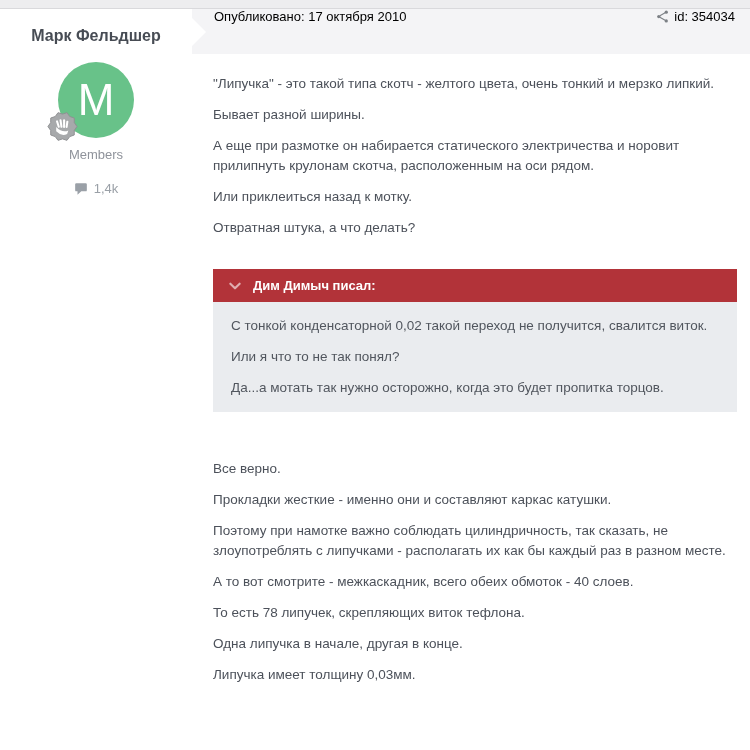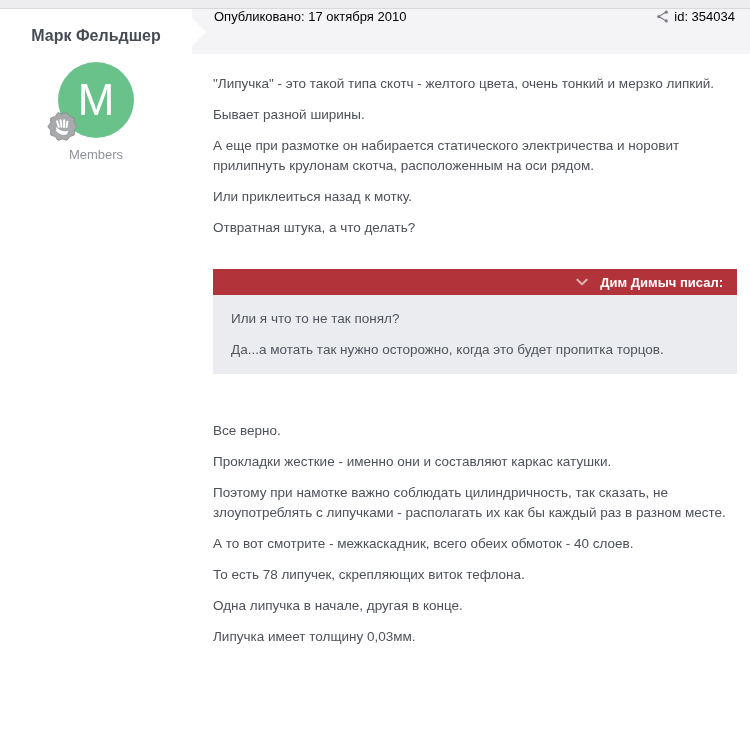--- a/index.html
+++ b/index.html
@@ -50,22 +50,22 @@
   .share-btn { cursor:pointer; display:flex; align-items:center; }
 
   .post-body { padding:20px 13px 0 21px; }
   .post-body p {
     font-size:13.5px; line-height:20px; color:#4c515a; margin:0 0 11px 0;
   }
 
   
   blockquote { margin:31px 0 47px 0; }
   .quote-header {
-    background:#b23339; height:26px; display:flex; align-items:center;
-    gap:10px; padding:0 14px; cursor:pointer;justify-content:flex-end;
+    background:#b23339; height:33px; display:flex; align-items:center;
+    gap:10px; padding:0 14px; cursor:pointer;
   }
   .quote-header span { color:#fff; font-size:13px; font-weight:bold; }
   .quote-body { background:#eaecef; padding:14px 18px 14px 18px; }
   .quote-body p {
     font-size:13.5px; line-height:20px; color:#51565e;
     margin:0 0 11px 0; white-space:pre-line;
   }
   .quote-body p:last-child { margin-bottom:0; }
   .quote-body p.quote-gap { margin-bottom:34px; }
 </style>
@@ -88,20 +88,26 @@
           <g fill="#ffffff">
             <rect x="10.2" y="9.5" width="2.1" height="8" rx="1" transform="rotate(-18 11.2 13.5)"></rect>
             <rect x="13.4" y="8.4" width="2.1" height="9" rx="1" transform="rotate(-8 14.4 13)"></rect>
             <rect x="16.6" y="8.6" width="2.1" height="9" rx="1"></rect>
             <rect x="19.6" y="10" width="2.1" height="7.5" rx="1" transform="rotate(8 20.6 13.7)"></rect>
             <path d="M9.5 16.5 q6.5 6.5 12.5 3.5 l-1.2 3.8 q-6 2.7 -11.3 -2.8 z"></path>
           </g>
         </svg>
       </div>
       <div class="group-label">Members</div>
+      <div class="posts-count">
+        <svg width="14" height="14" viewBox="0 0 24 24">
+          <path fill="#9aa0a7" d="M20 2H4a2 2 0 0 0-2 2v10a2 2 0 0 0 2 2h2v6l6.5-6H20a2 2 0 0 0 2-2V4a2 2 0 0 0-2-2z"></path>
+        </svg>
+        <span>1,4k</span>
+      </div>
     </div>
 
     <div class="post-col">
       <div class="post-header">
         <span>Опубликовано: 17 октября 2010</span>
         <span class="header-right">
           <span class="share-btn">
             <svg width="15" height="15" viewBox="0 0 24 24">
               <g fill="#7c8085">
                 <circle cx="18" cy="5" r="2.6"></circle>
@@ -126,20 +132,21 @@
         <p>Отвратная штука, а что делать?</p>
 
         <blockquote>
           <div class="quote-header">
             <svg width="16" height="16" viewBox="0 0 24 24">
               <polyline points="5,8.5 12,15.5 19,8.5" fill="none" stroke="rgba(255,255,255,0.6)" stroke-width="3.2" stroke-linecap="round" stroke-linejoin="round"></polyline>
             </svg>
             <span>Дим Димыч писал:</span>
           </div>
           <div class="quote-body">
+            <p>С тонкой конденсаторной 0,02 такой переход не получится, свалится виток.</p>
             <p>Или я что то не так понял?</p>
             <p>Да...а мотать так нужно осторожно, когда это будет пропитка торцов.</p>
           </div>
         </blockquote>
 
         <p>Все верно.</p>
         <p>Прокладки жесткие - именно они и составляют каркас катушки.</p>
         <p>Поэтому при намотке важно соблюдать цилиндричность, так сказать, не злоупотреблять с липучками - располагать их как бы каждый раз в разном месте.</p>
         <p>А то вот смотрите - межкаскадник, всего обеих обмоток - 40 слоев.</p>
         <p>То есть 78 липучек, скрепляющих виток тефлона.</p>

